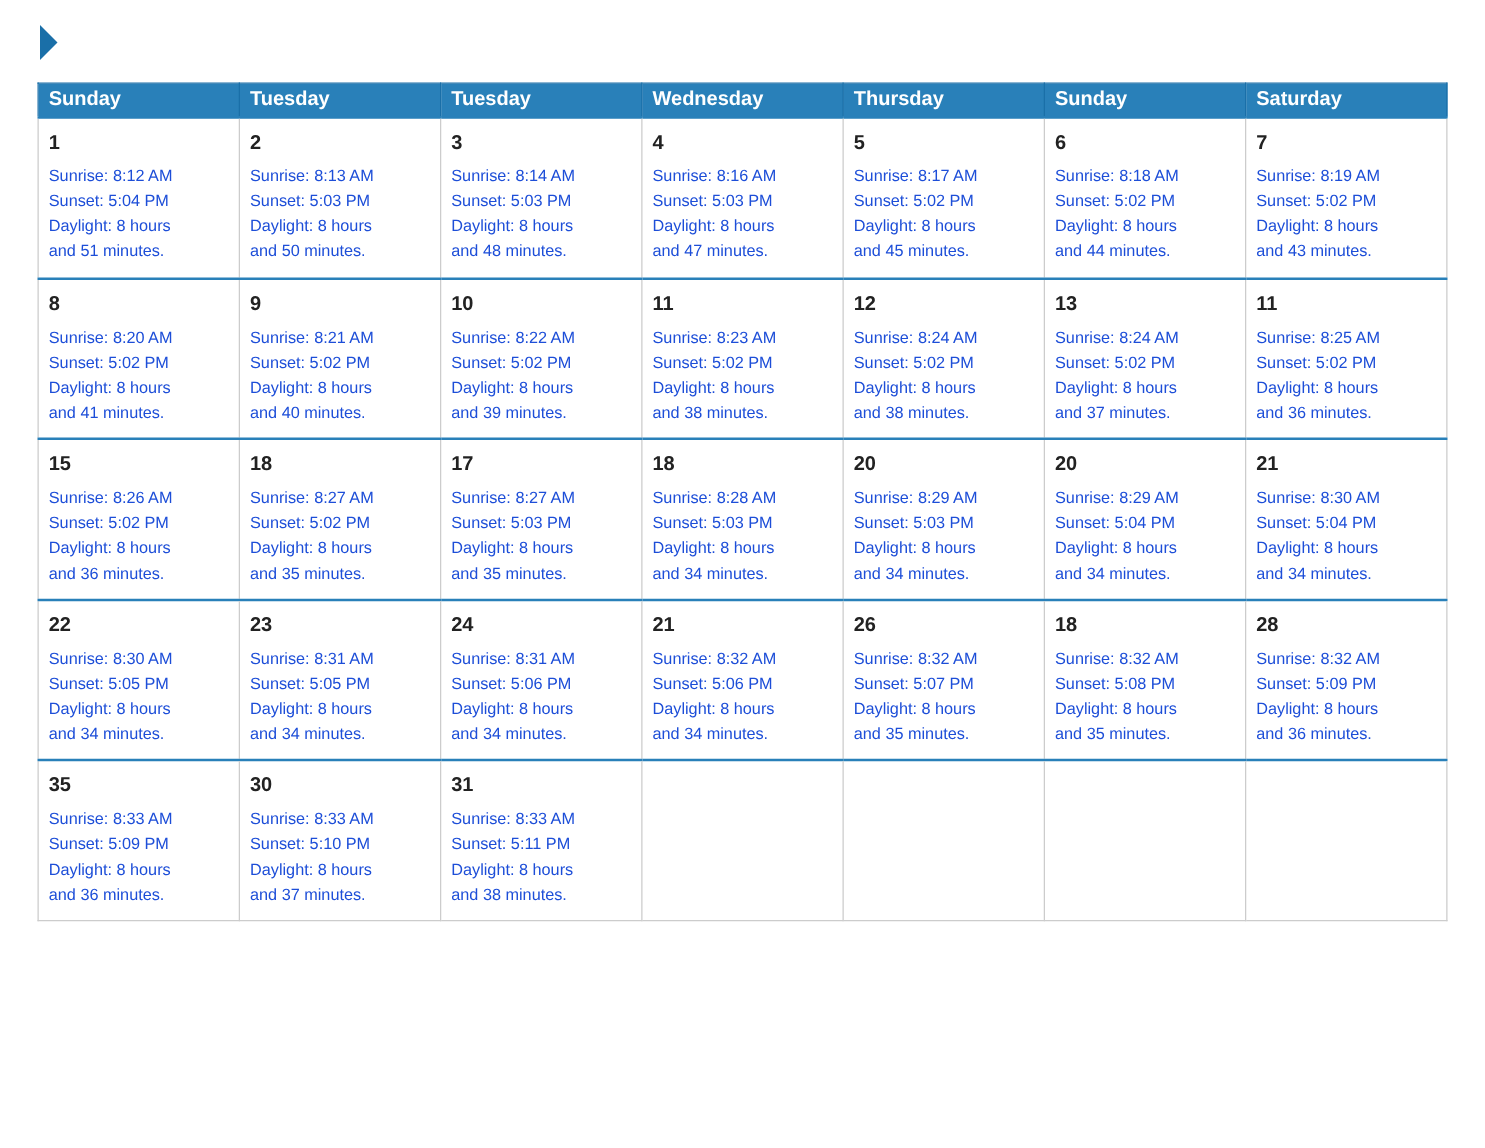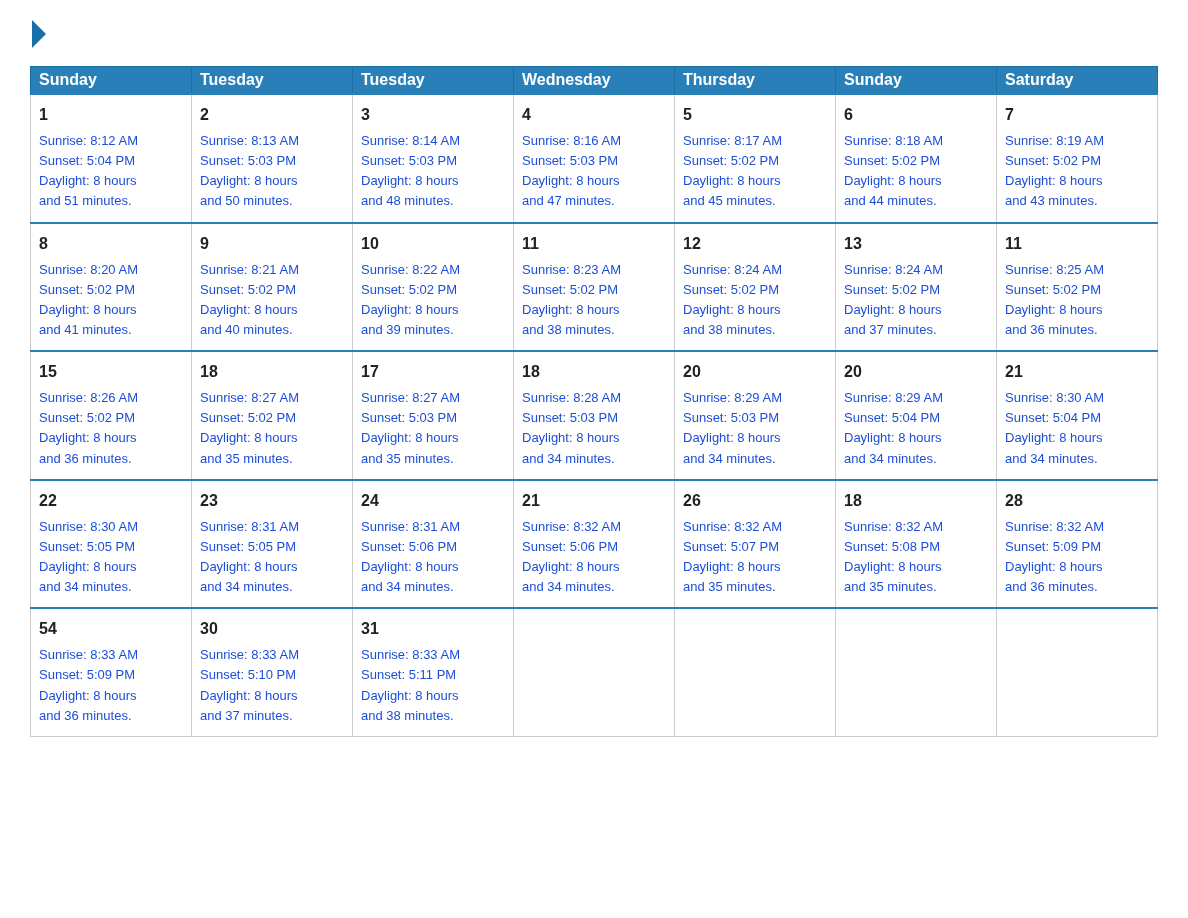--- a/index.html
+++ b/index.html
@@ -248,21 +248,21 @@
         <span class="day-number">18</span>
         <span class="day-info">Sunrise: 8:32 AM<br>Sunset: 5:08 PM<br>Daylight: 8 hours<br>and 35 minutes.</span>
       </td>
         <td>
         <span class="day-number">28</span>
         <span class="day-info">Sunrise: 8:32 AM<br>Sunset: 5:09 PM<br>Daylight: 8 hours<br>and 36 minutes.</span>
       </td>
       </tr>
       <tr class="week-row">
         <td>
-        <span class="day-number">54</span>
+        <span class="day-number">35</span>
         <span class="day-info">Sunrise: 8:33 AM<br>Sunset: 5:09 PM<br>Daylight: 8 hours<br>and 36 minutes.</span>
       </td>
         <td>
         <span class="day-number">30</span>
         <span class="day-info">Sunrise: 8:33 AM<br>Sunset: 5:10 PM<br>Daylight: 8 hours<br>and 37 minutes.</span>
       </td>
         <td>
         <span class="day-number">31</span>
         <span class="day-info">Sunrise: 8:33 AM<br>Sunset: 5:11 PM<br>Daylight: 8 hours<br>and 38 minutes.</span>
       </td>

